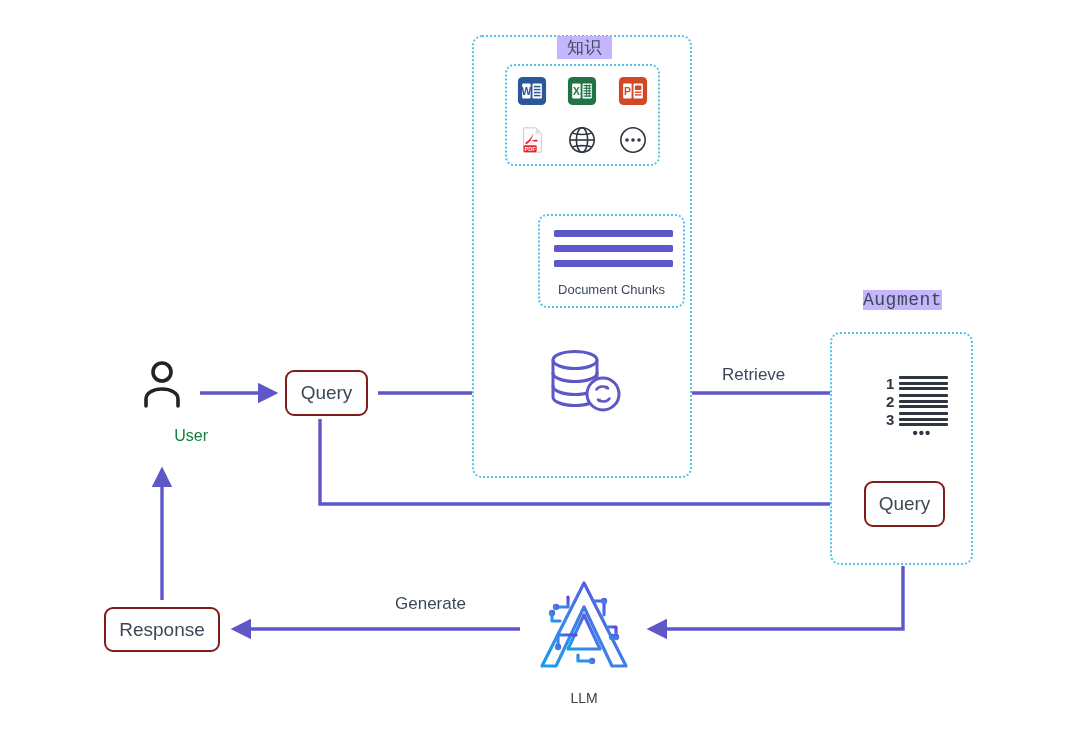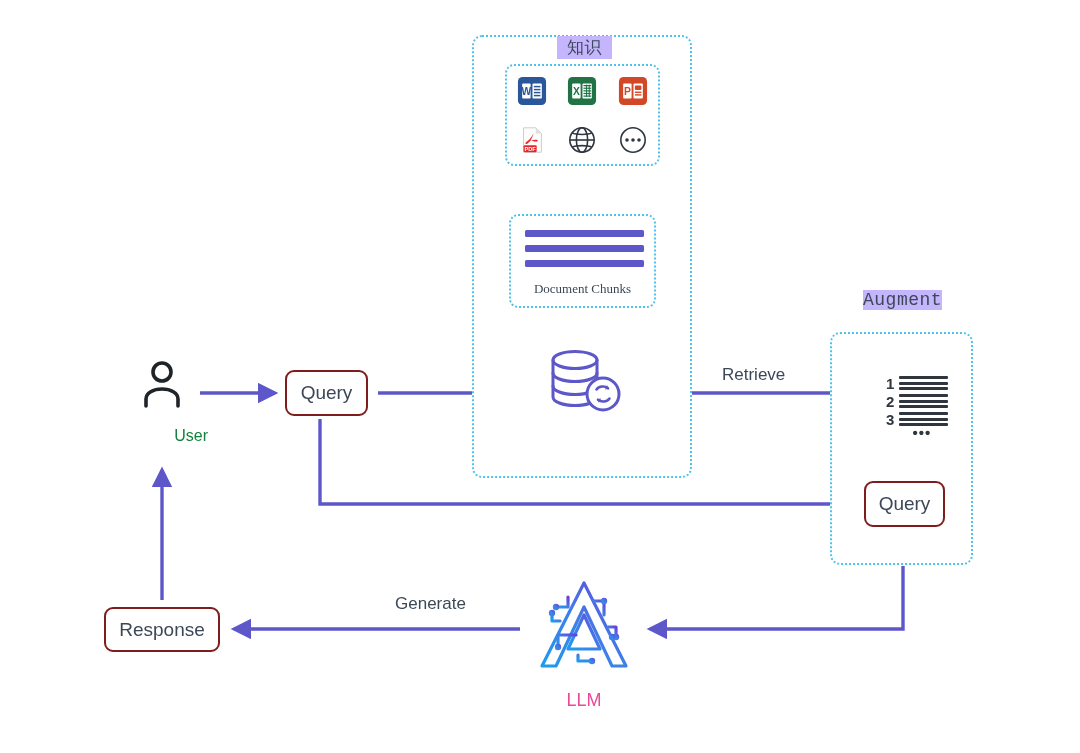--- a/index.html
+++ b/index.html
@@ -39,21 +39,21 @@
   
   #filetypes-box{left:505px;top:64px;width:155px;height:102px;border-radius:9px;}
   .file-grid{
     position:absolute;left:0;top:0;width:100%;height:100%;
     display:grid;grid-template-columns:repeat(3,1fr);grid-template-rows:repeat(2,1fr);
     place-items:center;
   }
   .file-ico{width:30px;height:30px;display:block;}
 
   
-  #chunks-box{left:509px;top:214px;width:147px;height:94px;border-radius:9px;font-family:Liberation Serif, serif;}
+  #chunks-box{left:538px;top:214px;width:147px;height:94px;border-radius:9px;}
   .chunk-bars{position:absolute;left:14px;top:14px;width:119px;}
   .chunk-bar{height:7px;background:#5d57c9;border-radius:1.5px;margin-bottom:8px;}
   #chunks-label{
     position:absolute;left:0;right:0;bottom:9px;text-align:center;
     font-size:13px;color:#3c4858;
   }
 
   
   #vdb{left:534px;top:348px;width:96px;height:68px;}
   #vdb-label{
@@ -91,21 +91,21 @@
   #user-ico{left:138px;top:360px;width:48px;height:48px;}
   #user-label{
     position:absolute;left:118px;top:427px;width:90px;text-align:right;
     font-size:16px;color:#15803d;
   }
 
   
   #llm-ico{left:534px;top:577px;width:100px;height:95px;}
   #llm-label{
     position:absolute;left:534px;top:690px;width:100px;text-align:center;
-    font-size:18px;color:#ec4899;
+    font-size:14px;color:#404040;
   }
 
   
   .edge-label{
     position:absolute;font-size:17px;color:#3c4858;white-space:nowrap;
     background:#fff;padding:0 4px;
   }
   #lbl-retrieve{left:718px;top:365px;}
   #lbl-generate{left:358px;top:594px;margin-left:33px;}
 </style>

